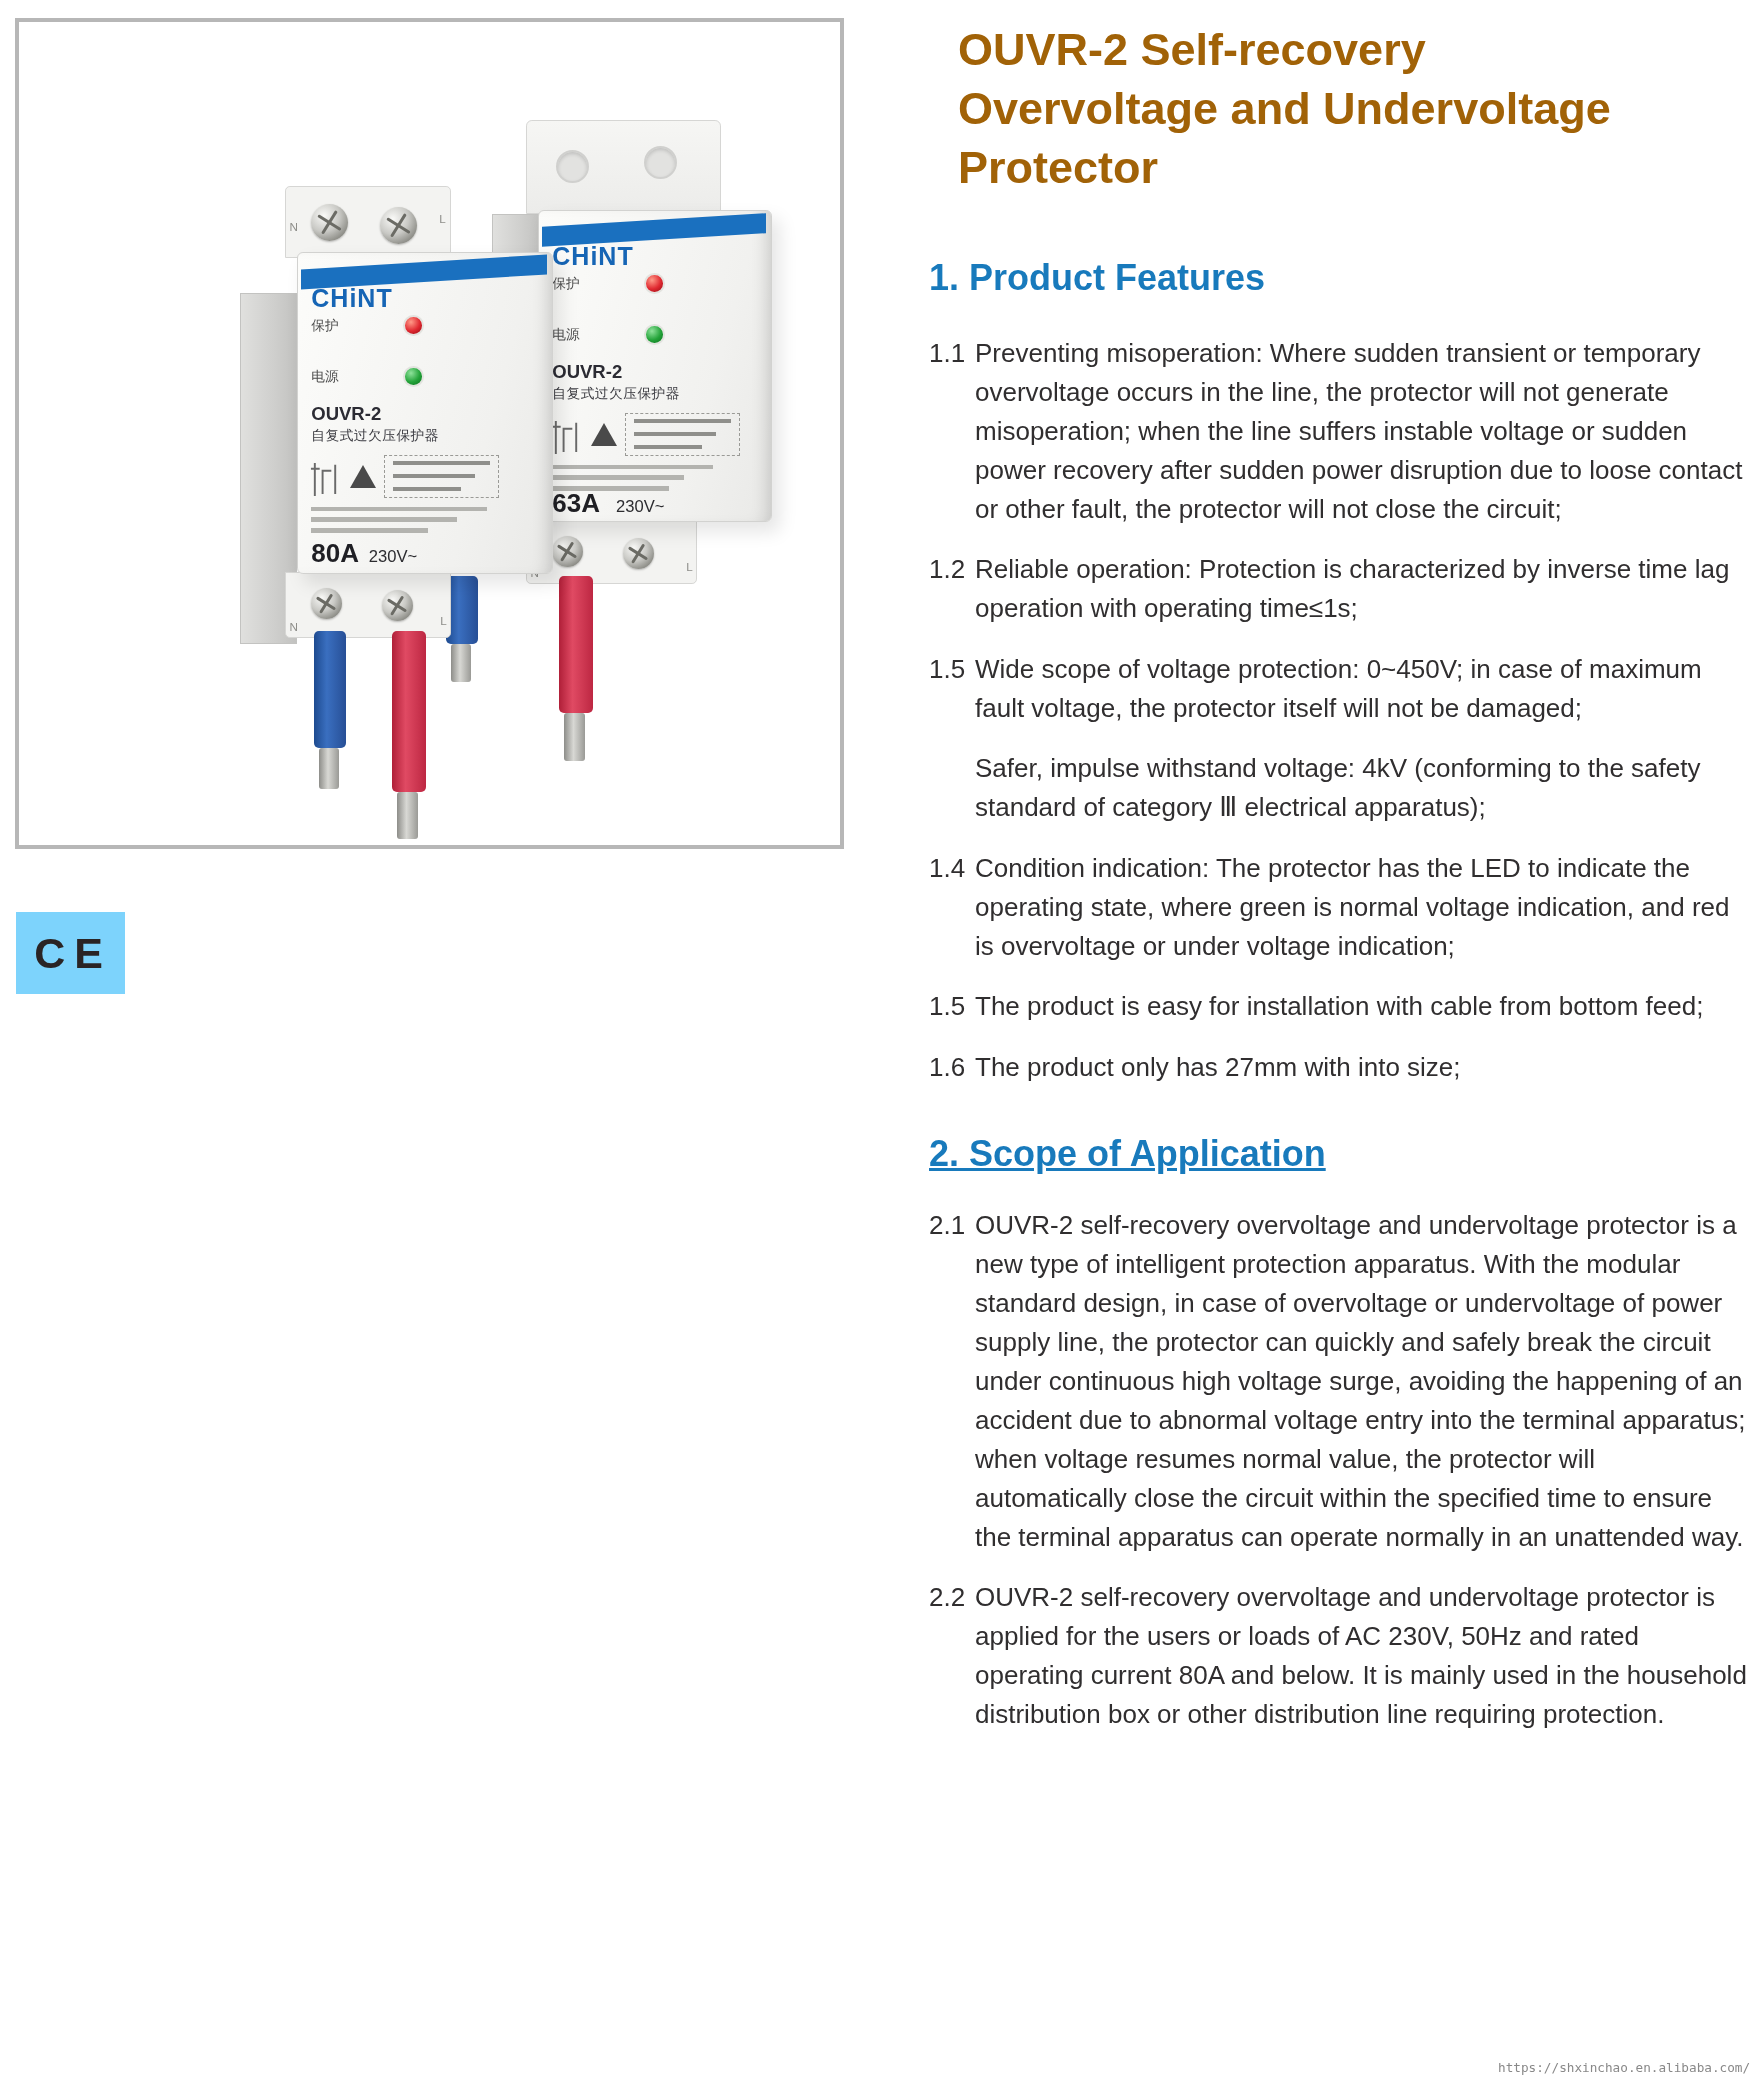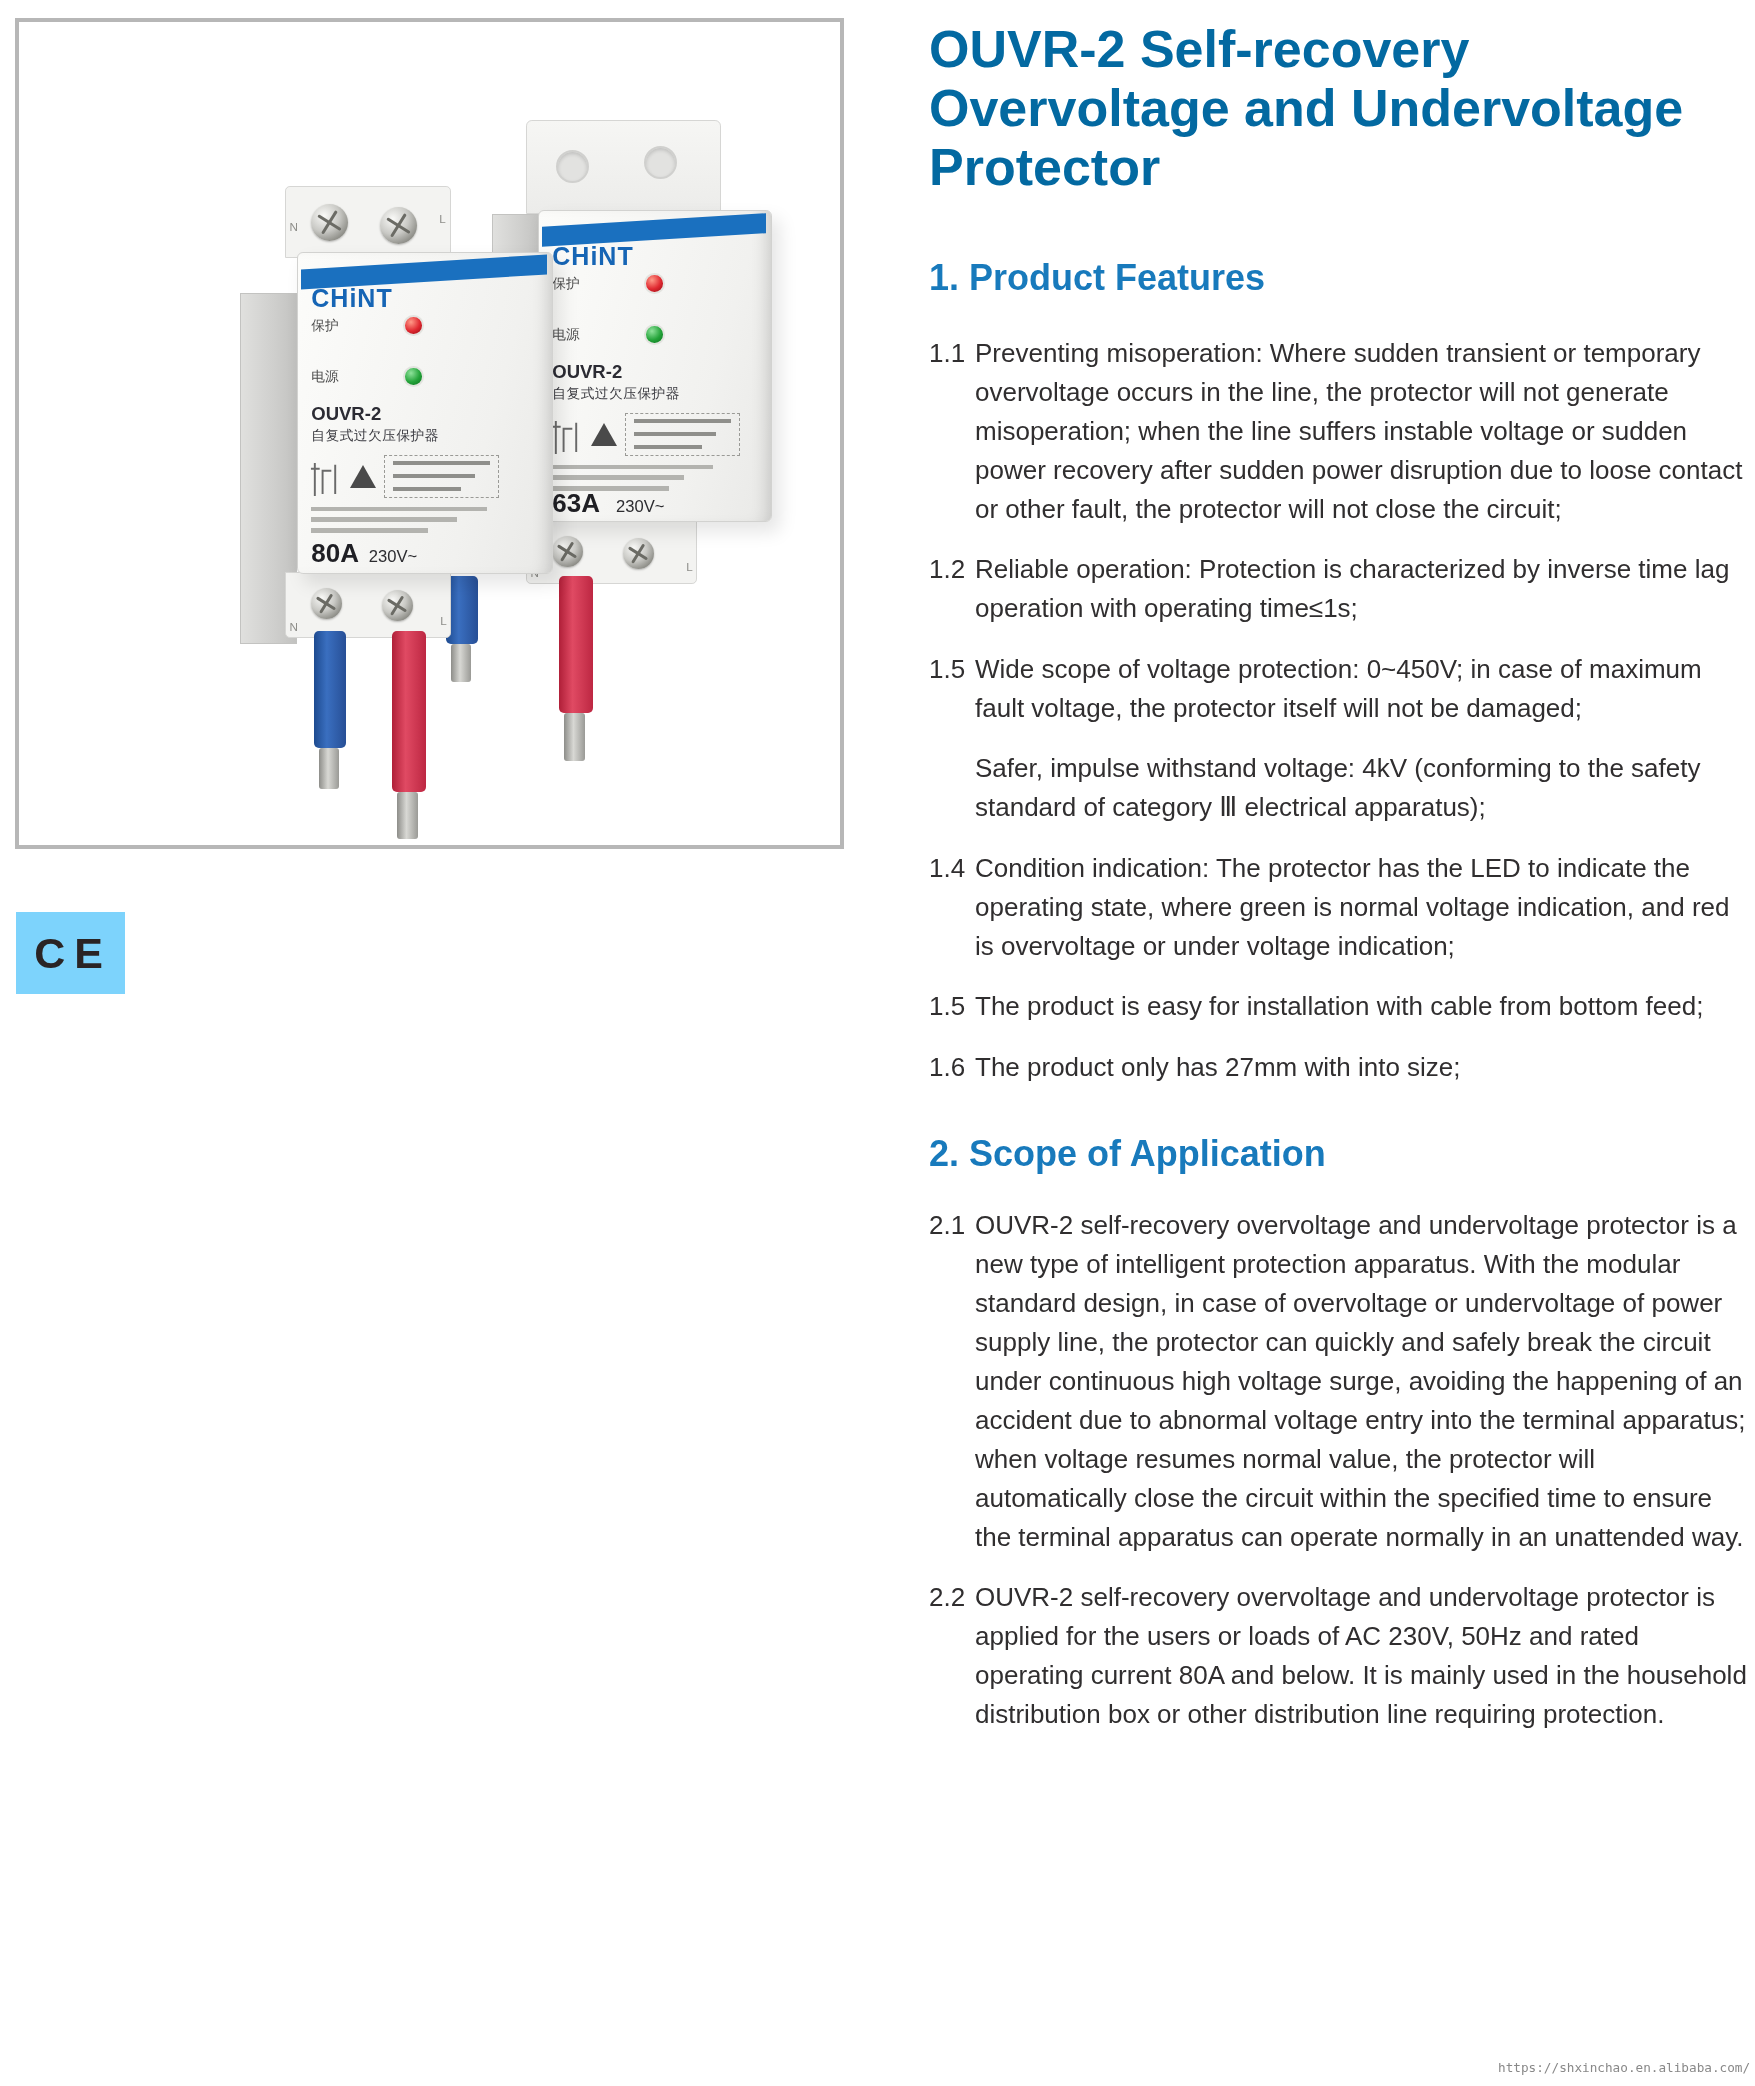--- a/index.html
+++ b/index.html
@@ -147,27 +147,27 @@
     background:#7dd3fc; display:flex; align-items:center; justify-content:center;
   }
   .ce-badge span {
     font-size:43px; font-weight:bold; color:#2a2425; letter-spacing:8.8px;
     padding-left:5.9px;
   }
 
   
   .content { position:absolute; left:929px; top:0; width:824px; }
   h1.title {
-    margin-top:19.5px; font-size:52px; line-height:59px; font-weight:bold;
-    color:#0369a1; white-space:pre-line;
+    margin-top:19.5px; font-size:45px; line-height:59px; font-weight:bold;
+    color:#a16207; white-space:pre-line;margin-left:29px;
   }
   h2.section-heading {
     margin-top:59px; font-size:36px; line-height:43px; font-weight:bold; color:#187abc;
   }
-  h2.section-heading.second { margin-top:45px; }
+  h2.section-heading.second { margin-top:45px;text-decoration:underline; }
   .items { margin-top:35px; }
   .items.second { margin-top:31px; }
   .item { display:flex; margin-bottom:21.5px; font-size:26px; line-height:39px; color:#302e2f; }
   .item .num { flex:0 0 46px; }
   .item .txt { flex:1; }
 
   .footer-url {
     position:absolute; right:4.9px; top:2060px;
     font-family:"DejaVu Sans Mono","Liberation Mono",monospace;
     font-size:12.7px; color:#898989;

